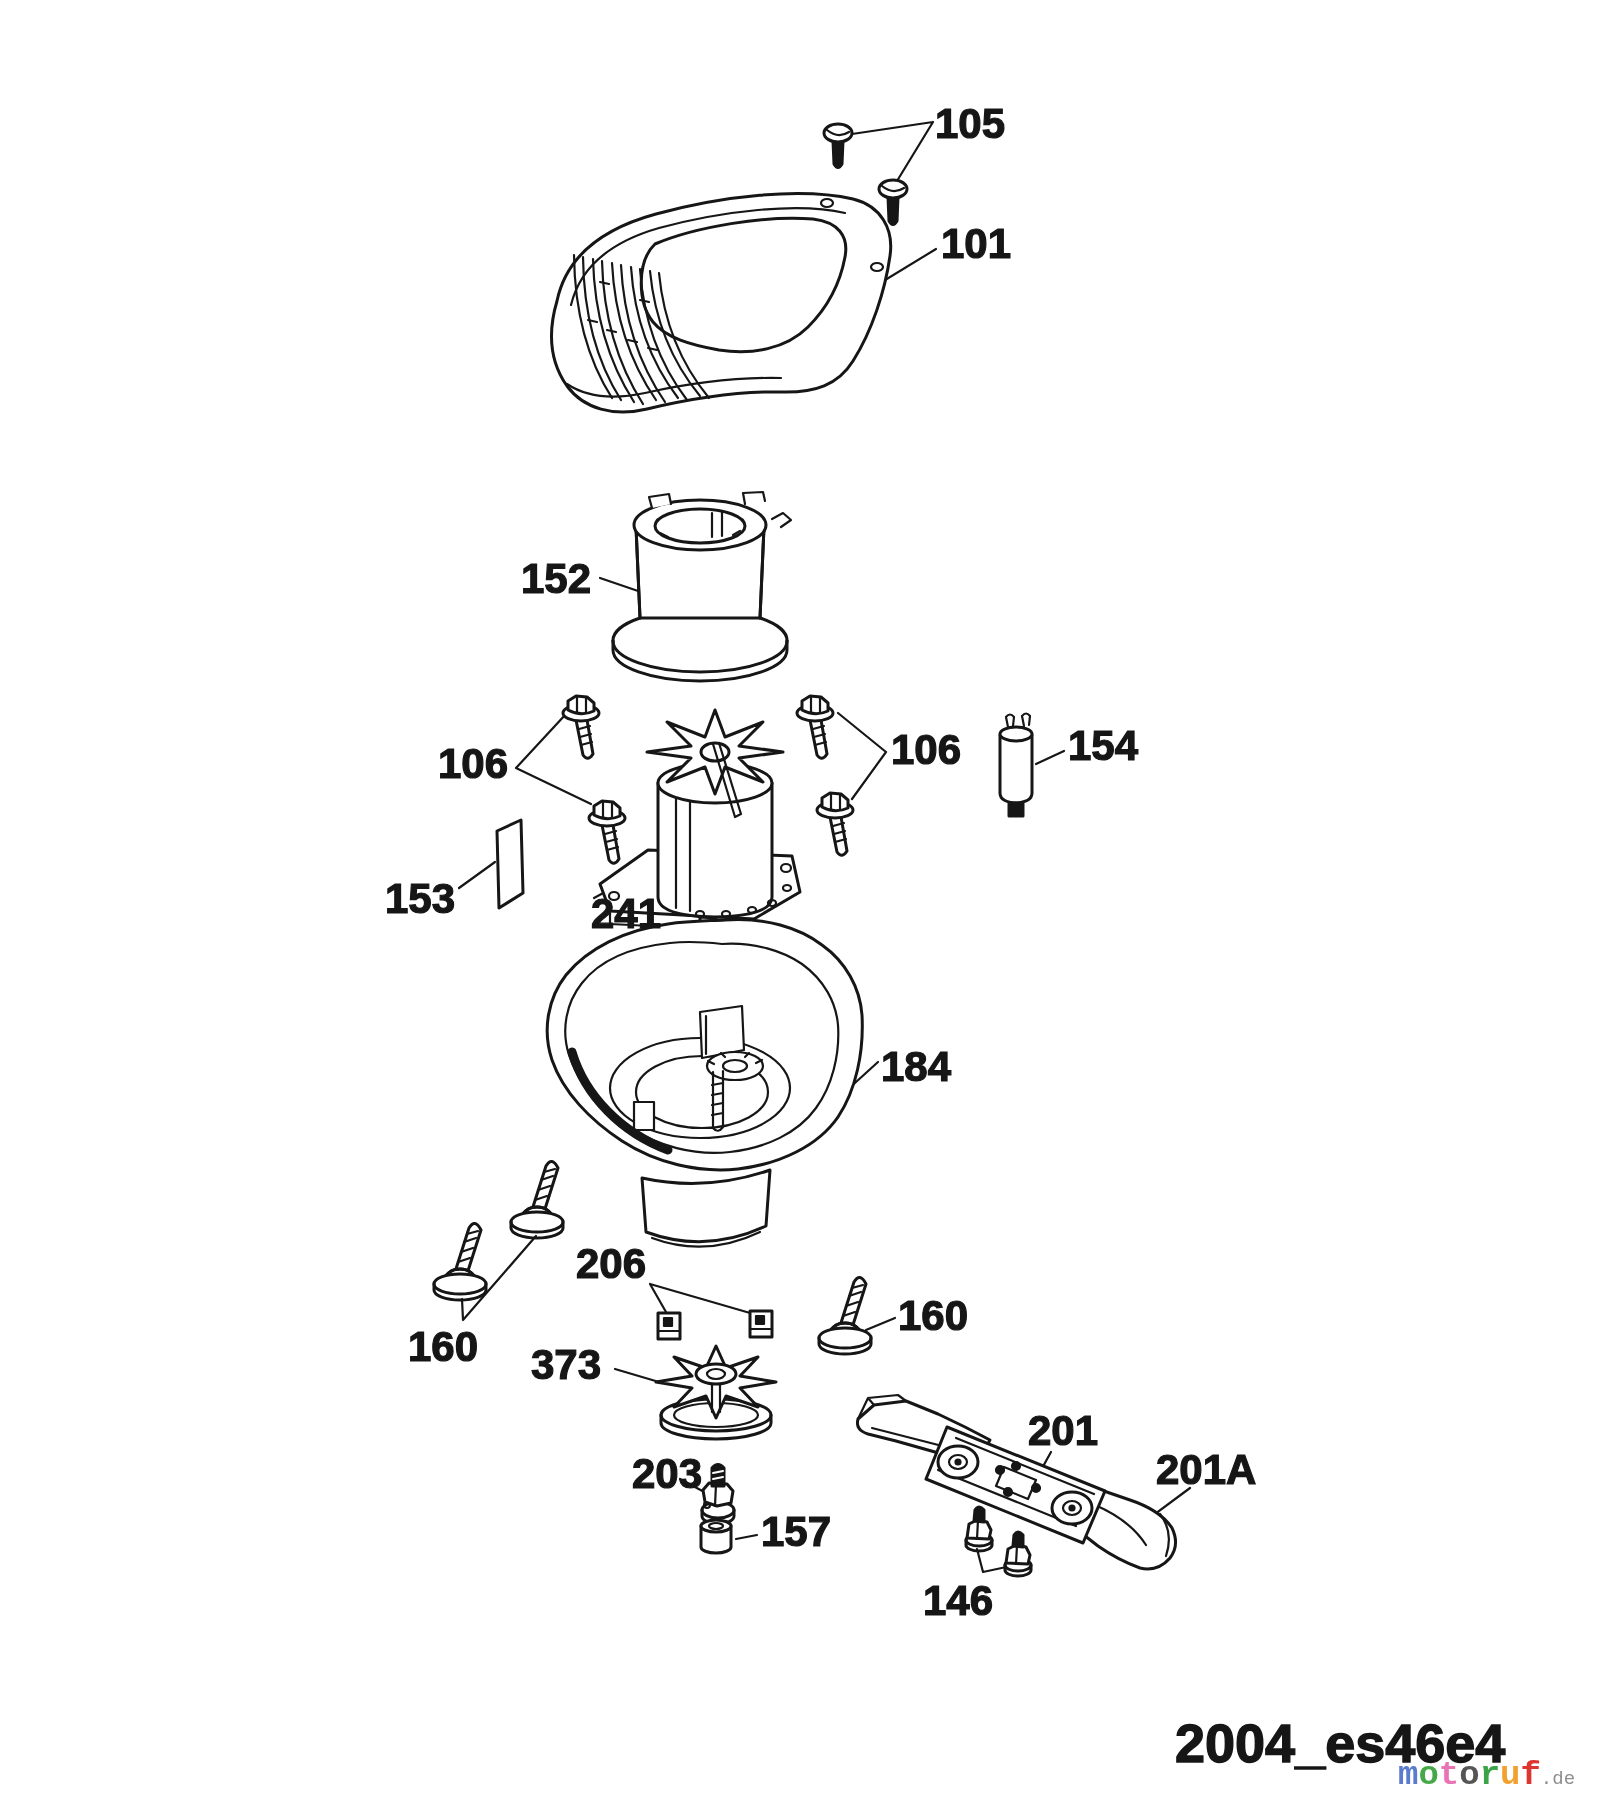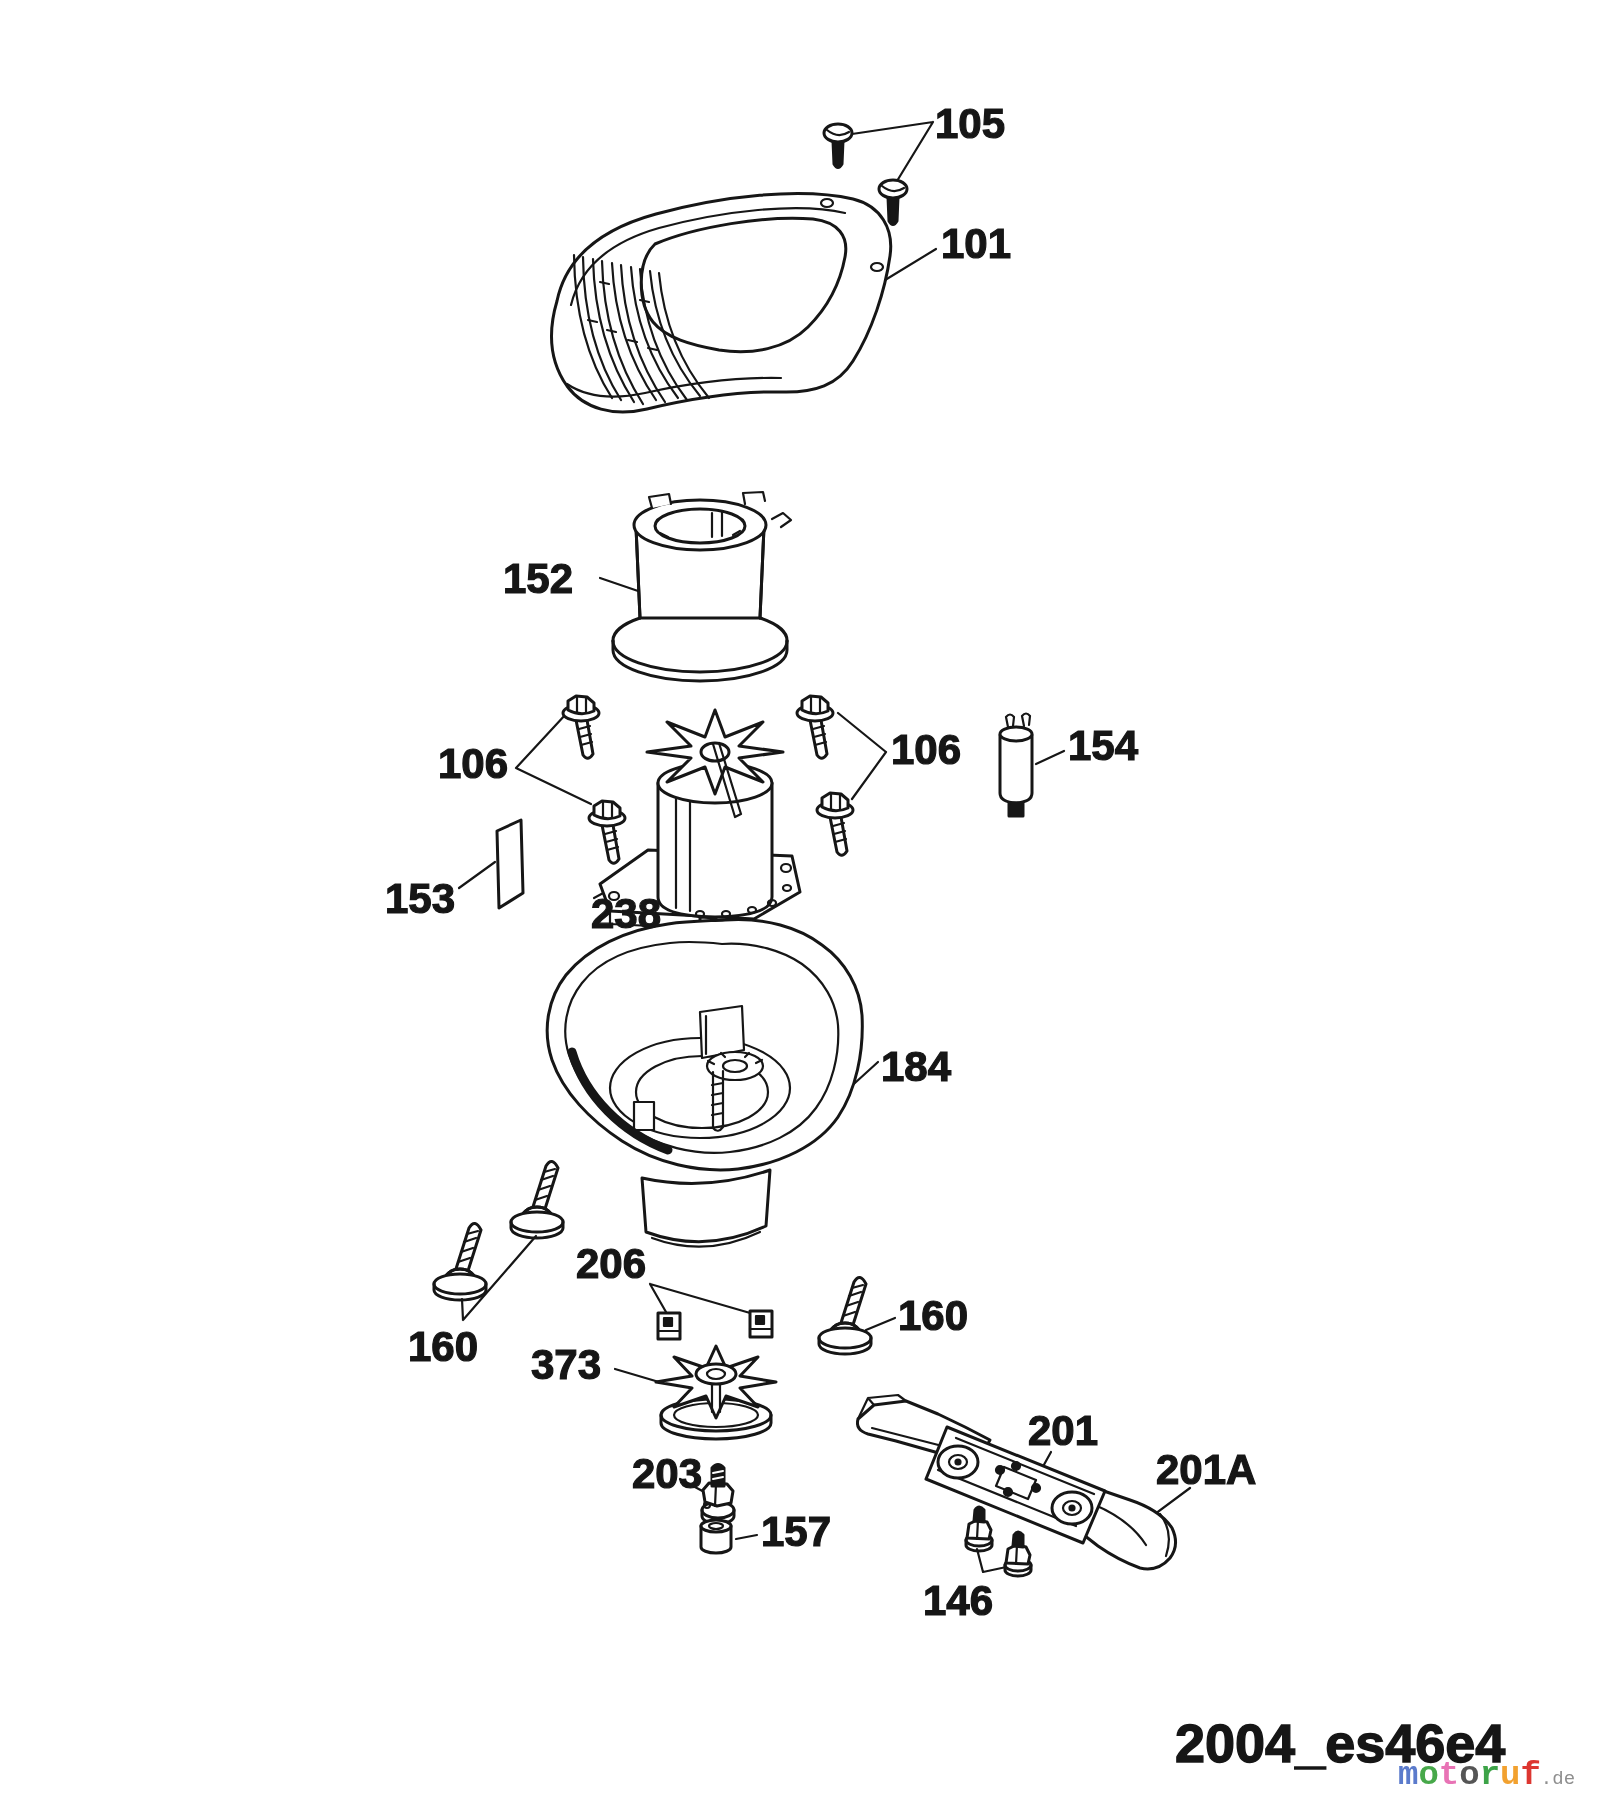--- a/index.html
+++ b/index.html
@@ -273,26 +273,26 @@
     <ellipse class="fw" cx="1018" cy="1565" rx="13" ry="6"></ellipse>
     <path d="M1005 1565 L1005 1570 A 13 6 0 0 0 1031 1570 L1031 1565"></path>
     <path class="fw" d="M1006 1563 L1008 1549 L1016 1545 L1026 1547 L1030 1555 L1028 1564 Z"></path>
     <path class="thin" d="M1017 1545 L1016 1564"></path>
     <path class="fk" d="M1013 1546 L1014 1535 Q1018 1529 1023 1535 L1023 1547 Z"></path>
   </g>
 </svg>
 
   <div class="callout" style="left:935px;top:103px">105</div>
   <div class="callout" style="left:941px;top:223px">101</div>
-  <div class="callout" style="left:503px;top:558px">152</div>
+  <div class="callout" style="left:521px;top:558px">152</div>
   <div class="callout" style="left:438px;top:743px">106</div>
   <div class="callout" style="left:891px;top:729px">106</div>
   <div class="callout" style="left:1068px;top:725px">154</div>
   <div class="callout" style="left:385px;top:878px">153</div>
-  <div class="callout" style="left:591px;top:893px">238</div>
+  <div class="callout" style="left:591px;top:893px">241</div>
   <div class="callout" style="left:881px;top:1046px">184</div>
   <div class="callout" style="left:576px;top:1243px">206</div>
   <div class="callout" style="left:408px;top:1326px">160</div>
   <div class="callout" style="left:898px;top:1295px">160</div>
   <div class="callout" style="left:531px;top:1344px">373</div>
   <div class="callout" style="left:632px;top:1453px">203</div>
   <div class="callout" style="left:761px;top:1511px">157</div>
   <div class="callout" style="left:1028px;top:1410px">201</div>
   <div class="callout" style="left:1156px;top:1449px">201A</div>
   <div class="callout" style="left:923px;top:1580px">146</div>

